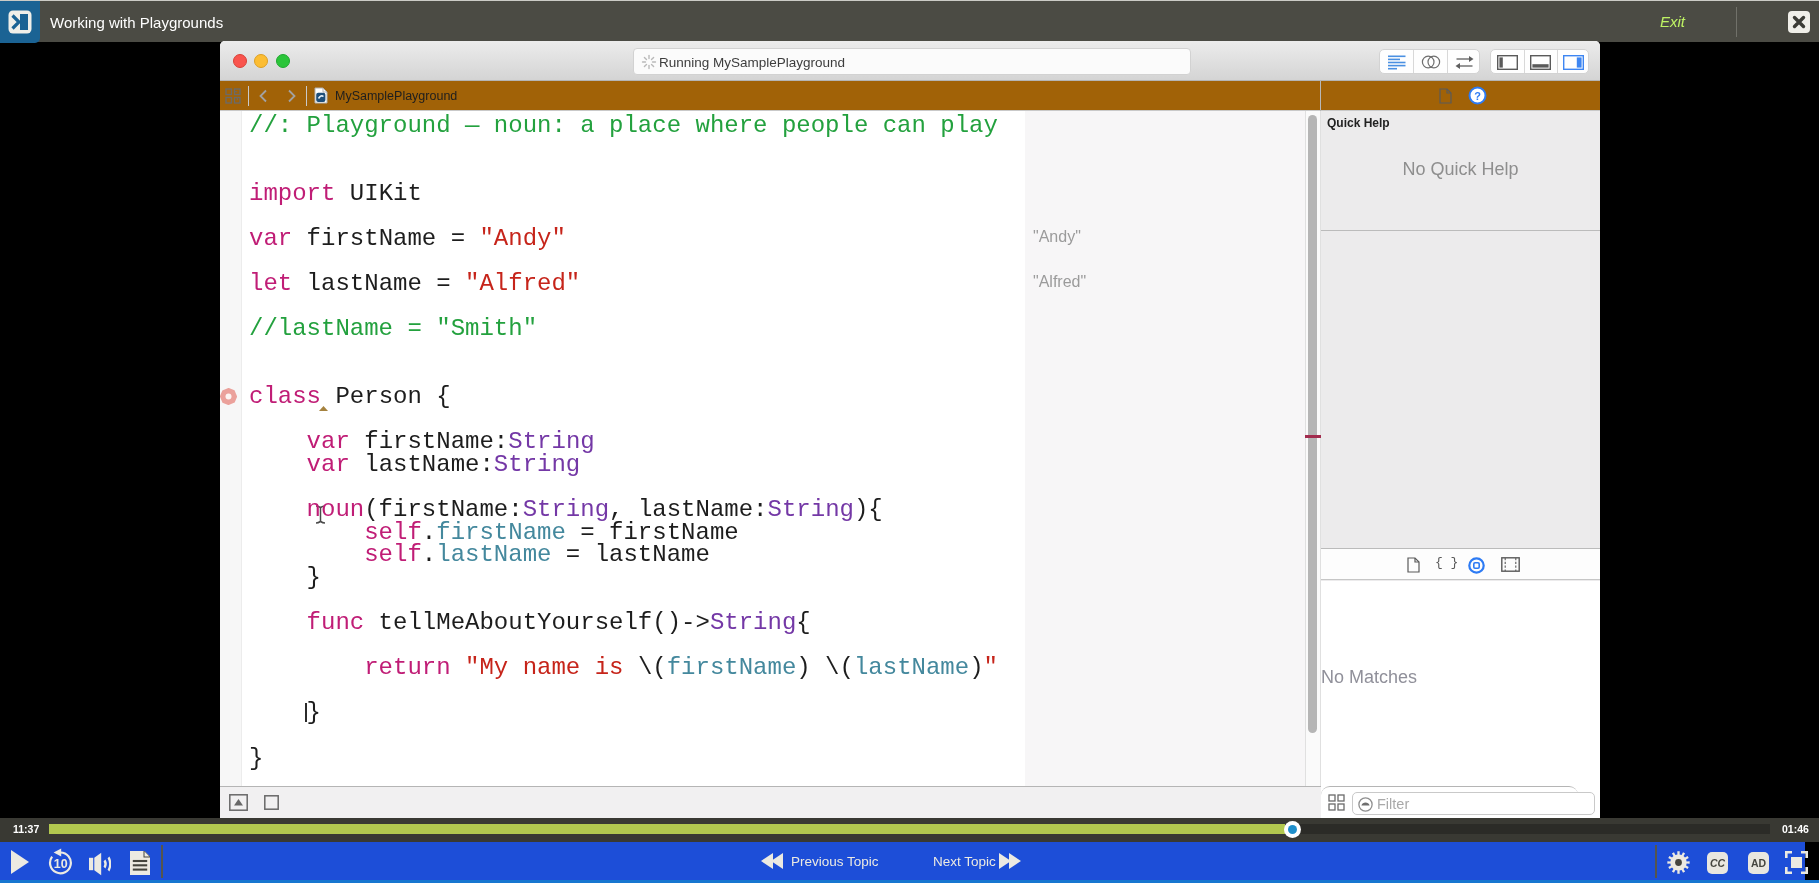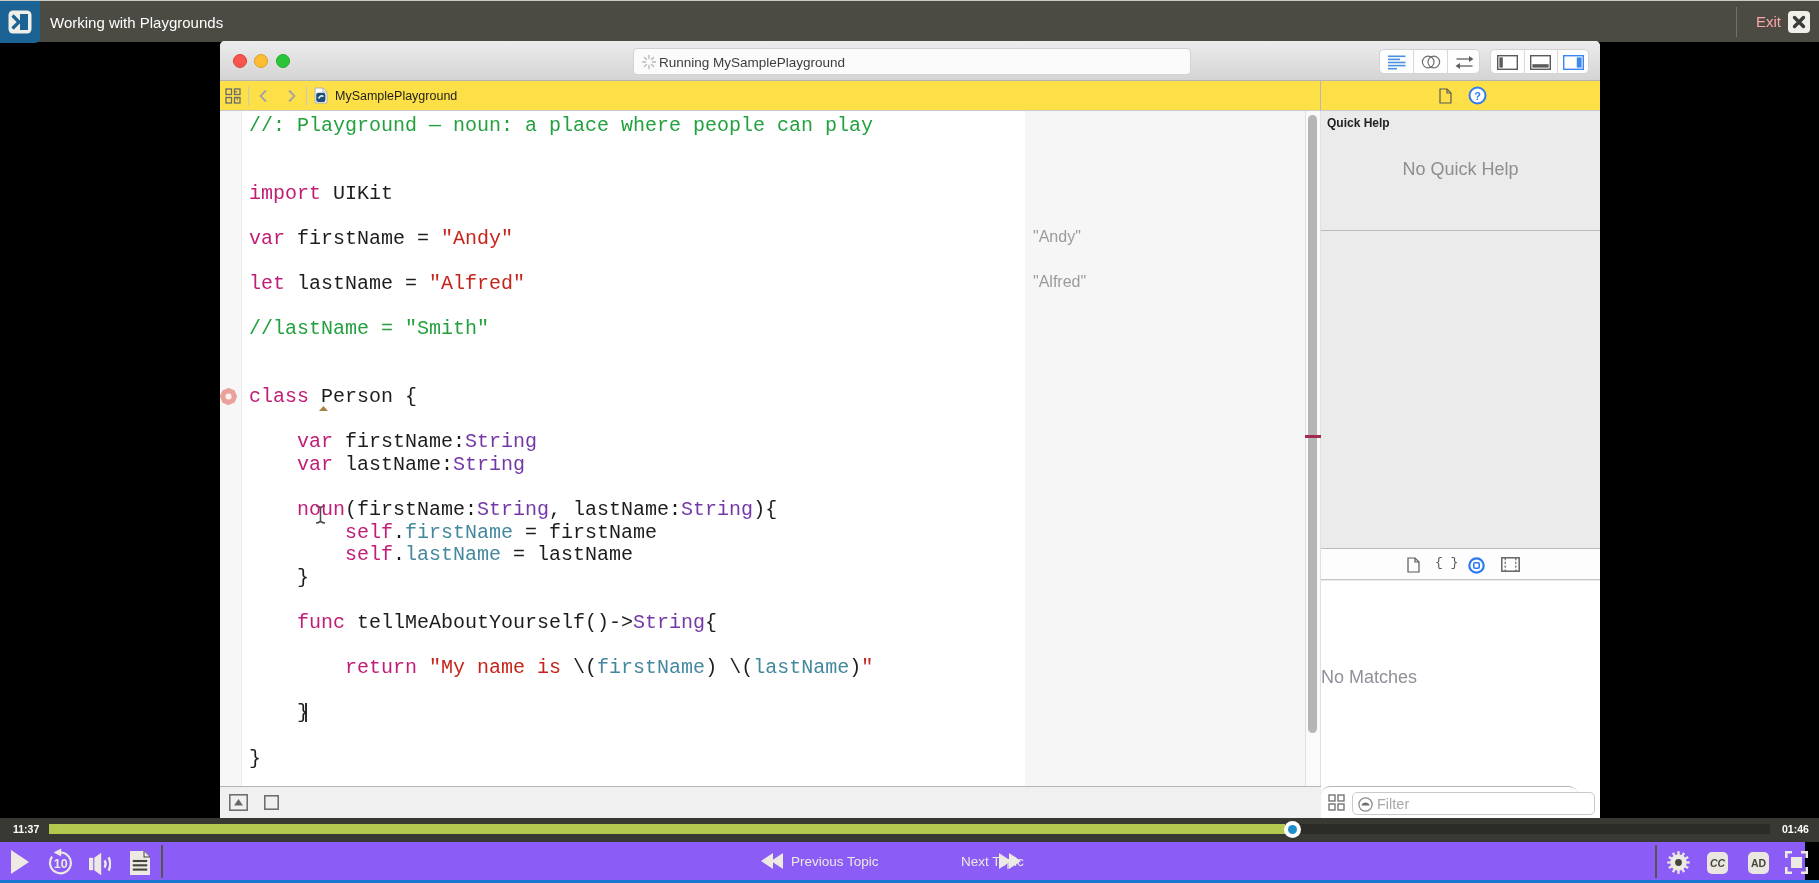--- a/index.html
+++ b/index.html
@@ -5,47 +5,47 @@
 * { margin:0; padding:0; box-sizing:border-box; }
 html,body { width:1819px; height:883px; background:#000; overflow:hidden; }
 body { font-family:"Liberation Sans", sans-serif; position:relative; }
 .abs { position:absolute; }
 
 
 #topbar { position:absolute; left:0; top:0; width:1819px; height:42px; background:#4b4b44; border-top:1px solid #cbcbc6; }
 #logo { position:absolute; left:0; top:0; width:40px; height:42px; background:#1b6394; border-radius:0 0 5px 0; }
 #toptitle { position:absolute; left:50px; top:13px; color:#fff; font-size:15px; }
 #topdiv { position:absolute; left:1736px; top:6px; width:1px; height:30px; background:#71716a; }
-#exit { position:absolute; left:1756px; top:12px; color:#fca5a5; font-size:15px; }
+#exit { position:absolute; left:1660px; top:12px; color:#bef264; font-size:15px;font-style:italic; }
 #closebtn { position:absolute; left:1788px; top:10px; width:22px; height:22px; background:#f0efe9; border-radius:4px; }
 
 
 #win { position:absolute; left:220px; top:41px; width:1380px; height:777px; background:#fff; border-radius:5px 5px 0 0; }
 #titlebar { position:absolute; left:0; top:0; width:1380px; height:40px; background:linear-gradient(#ececec,#d4d4d4); border-bottom:1px solid #b5b5b5; border-radius:5px 5px 0 0; }
 .tl { position:absolute; top:13px; width:14px; height:14px; border-radius:50%; }
 #tl-r { left:12.7px;  background:#f9544e; border:0.5px solid #d84138; }
 #tl-y { left:34.2px; background:#fcbd33; border:0.5px solid #dda022; }
 #tl-g { left:56px;  background:#2bc53a; border:0.5px solid #1fa82f; }
 #lozenge { position:absolute; left:413px; top:7px; width:558px; height:27px; background:#fbfbfb; border:1px solid #d2d2d2; border-radius:4px; }
 #loztext { position:absolute; left:25px; top:6px; font-size:13.5px; color:#3d3d3d; }
 .tbgroup { position:absolute; top:8px; height:25px; background:#fefefe; border:1px solid #d3d3d3; border-radius:5px; }
 #groupA { left:1159px; width:101px; }
 #groupB { left:1270px; width:99px; }
 .seg-div { position:absolute; top:0; width:1px; height:23px; background:#d8d8d8; }
 
 
-#tabbar { position:absolute; left:0; top:40px; width:1380px; height:30px; background:#fde047; border-bottom:1px solid #c9c9c9; }
+#tabbar { position:absolute; left:0; top:40px; width:1380px; height:30px; background:#a16207; border-bottom:1px solid #c9c9c9; }
 #tabtext { position:absolute; left:115px; top:8px; font-size:12.5px; color:#1e1e1e; }
 .tb-div { position:absolute; top:5px; width:1px; height:20px; background:#c9c9c9; }
 #insp-vline { position:absolute; left:1100px; top:40px; width:1px; height:737px; background:#b7b7b7; }
 
 
 #content { position:absolute; left:0; top:70px; width:1380px; height:675px; background:#fff; }
 #gutterline { position:absolute; left:21px; top:0; width:1px; height:675px; background:#ececec; }
-#code { position:absolute; left:29px; top:4px; font-family:"Liberation Mono", monospace; font-size:20px; line-height:22.6px; white-space:pre; color:#1d1d1d; }
+#code { position:absolute; left:29px; top:4px; font-family:"Liberation Mono", monospace; font-size:24px; line-height:22.6px; white-space:pre; color:#1d1d1d; }
 .kw { color:#c01d76; }
 .cm { color:#23a13e; }
 .st { color:#c6241a; }
 .tp { color:#7438a6; }
 .pr { color:#44889d; }
 #results { position:absolute; left:805px; top:0; width:280px; height:675px; background:#f7f6f7; }
 .resval { position:absolute; left:8px; color:#9b9b9b; font-size:16px; }
 #sbtrack { position:absolute; left:1085px; top:0; width:16px; height:675px; background:#fafafa; border-left:1px solid #e0e0e0; border-right:1px solid #e0e0e0; }
 #sbthumb { position:absolute; left:1088px; top:4px; width:9px; height:618px; background:#b5b5b5; border-radius:5px; }
 #reddash { position:absolute; left:1085px; top:324px; width:16px; height:2.5px; background:#a22c4e; }
@@ -67,21 +67,21 @@
 
 #strip { position:absolute; left:0; top:818px; width:1819px; height:24px; background:#393933; }
 #t-cur { position:absolute; left:13px; top:5px; font-size:10.5px; font-weight:bold; color:#fff; }
 #t-end { position:absolute; left:1782px; top:5px; font-size:10.5px; font-weight:bold; color:#fff;text-align:right; }
 #track { position:absolute; left:49px; top:5.5px; width:1721px; height:10.5px; background:#2b2b27; }
 #played { position:absolute; left:49px; top:5.5px; width:1236px; height:10.5px; background:#b2c84f; }
 #handle { position:absolute; left:1284px; top:2.5px; width:17px; height:17px; background:#fff; border-radius:50%; }
 #handle-in { position:absolute; left:4px; top:4px; width:9px; height:9px; background:#1f8fcb; border-radius:50%; }
 
 
-#controls { position:absolute; left:0; top:842px; width:1805px; height:38px; background:#8b5cf6; }
+#controls { position:absolute; left:0; top:842px; width:1805px; height:38px; background:#1d4ed8; }
 #play { position:absolute; left:11px; top:8px; width:0; height:0; border-left:18px solid #eceae2; border-top:12px solid transparent; border-bottom:12px solid transparent; }
 .csep { position:absolute; top:3px; width:2px; height:33px; background:#55554d; }
 .ctext { position:absolute; top:11.5px; color:#eceae2; font-size:13.5px; }
 .tri-l { width:0; height:0; border-right:12px solid #eceae2; border-top:8px solid transparent; border-bottom:8px solid transparent; display:inline-block; }
 .tri-r { width:0; height:0; border-left:12px solid #eceae2; border-top:8px solid transparent; border-bottom:8px solid transparent; display:inline-block; }
 .badge { position:absolute; top:9.5px; width:21px; height:22px; background:#e9e7df; border-radius:5px; color:#45453e; font-size:10.5px; font-weight:bold; text-align:center; line-height:22px; }
 #blueline { position:absolute; left:0; top:880px; width:1819px; height:3px; background:#1777d0; }
 </style>
 </head>
 <body>
@@ -342,21 +342,21 @@
     <path d="M14.5 0.6 L19.4 5.5 L14.5 5.5 Z" fill="#eceae2"></path>
     <g stroke="#45453e" stroke-width="2.1">
       <line x1="2.8" y1="10" x2="17.2" y2="10"></line>
       <line x1="2.8" y1="14.3" x2="17.2" y2="14.3"></line>
       <line x1="2.8" y1="18.6" x2="17.2" y2="18.6"></line>
     </g>
   </svg>
   <div class="csep" style="left:161px;"></div>
   <div class="abs" style="left:761px; top:11px;"><span class="tri-l"></span><span class="tri-l" style="margin-left:-2px;"></span></div>
   <div class="ctext" style="left:791px;">Previous Topic</div>
-  <div class="ctext" style="left:933px;margin-left:28px;">Next Topic</div>
+  <div class="ctext" style="left:933px;">Next Topic</div>
   <div class="abs" style="left:999px; top:11px;"><span class="tri-r"></span><span class="tri-r" style="margin-left:-2px;"></span></div>
   <div class="csep" style="left:1655px;"></div>
   <svg style="position:absolute;left:1667px;top:9px;" width="23" height="23" viewBox="0 0 23 23">
     <path d="M19.62 10.39 L22.63 10.28 L22.63 12.72 L19.62 12.61 L19.09 14.60 L21.75 16.01 L20.53 18.12 L17.98 16.53 L16.53 17.98 L18.12 20.53 L16.01 21.75 L14.60 19.09 L12.61 19.62 L12.72 22.63 L10.28 22.63 L10.39 19.62 L8.40 19.09 L6.99 21.75 L4.88 20.53 L6.47 17.98 L5.02 16.53 L2.47 18.12 L1.25 16.01 L3.91 14.60 L3.38 12.61 L0.37 12.72 L0.37 10.28 L3.38 10.39 L3.91 8.40 L1.25 6.99 L2.47 4.88 L5.02 6.47 L6.47 5.02 L4.88 2.47 L6.99 1.25 L8.40 3.91 L10.39 3.38 L10.28 0.37 L12.72 0.37 L12.61 3.38 L14.60 3.91 L16.01 1.25 L18.12 2.47 L16.53 5.02 L17.98 6.47 L20.53 4.88 L21.75 6.99 L19.09 8.40 Z" fill="#eceae2"></path>
     <circle cx="11.5" cy="11.5" r="3.4" fill="#45453e"></circle>
   </svg>
   <div class="badge" style="left:1707px;font-style:italic;">CC</div>
   <div class="badge" style="left:1748px;">AD</div>
   <svg style="position:absolute;left:1785px;top:9px;" width="23" height="23" viewBox="0 0 23 23">
     <g fill="none" stroke="#eceae2" stroke-width="2.8">

